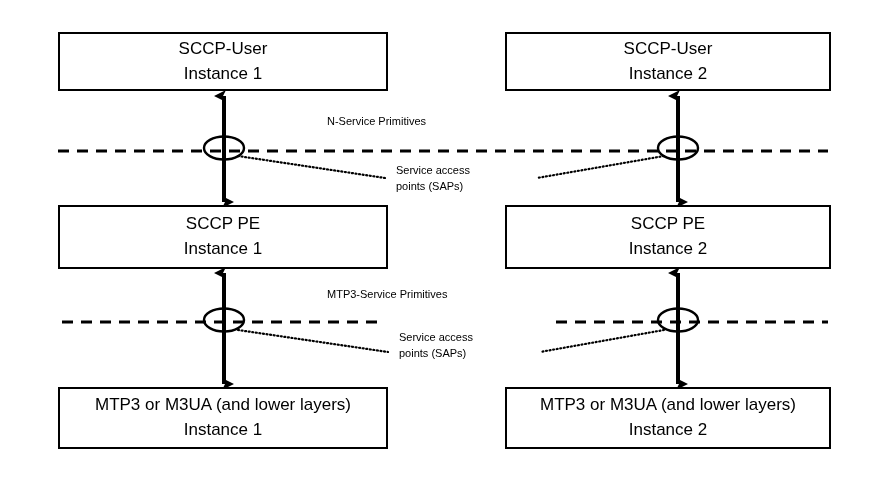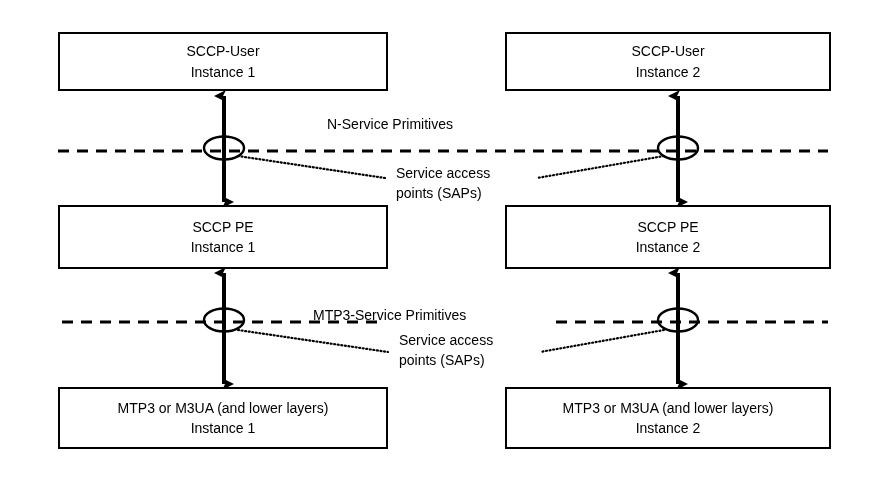--- a/index.html
+++ b/index.html
@@ -22,31 +22,31 @@
   .layer-box {
     position: absolute;
     box-sizing: border-box;
     border: 2px solid #000000;
     background: #ffffff;
     display: flex;
     flex-direction: column;
     align-items: center;
     justify-content: center;
     text-align: center;
-    font-size: 14px;
+    font-size: 17px;
     line-height: 1.45;
     z-index: 3;
   }
   .layer-box .line1, .layer-box .line2 {
     display: block;
     white-space: nowrap;
   }
   .free-label {
     position: absolute;
-    font-size: 14px;
+    font-size: 11px;
     line-height: 1.45;
     white-space: nowrap;
     z-index: 4;
     background: transparent;
   }
   .free-label.two-line {
     white-space: normal;
     text-align: left;
     margin-left: 8px;
   }
@@ -132,20 +132,20 @@
     <span class="line2">Instance 2</span>
   </div>
 
   <div class="free-label" style="left:327px; top:114px;">N-Service Primitives</div>
 
   <div class="free-label two-line" style="left:388px; top:163px;">
     <span class="line1">Service access</span>
     <span class="line2">points (SAPs)</span>
   </div>
 
-  <div class="free-label" style="left:313px; top:287px;margin-top:18px;">MTP3-Service Primitives</div>
+  <div class="free-label" style="left:327px; top:287px;">MTP3-Service Primitives</div>
 
   <div class="free-label two-line" style="left:391px; top:330px;">
     <span class="line1">Service access</span>
     <span class="line2">points (SAPs)</span>
   </div>
 
 </div>
 
 </body></html>

